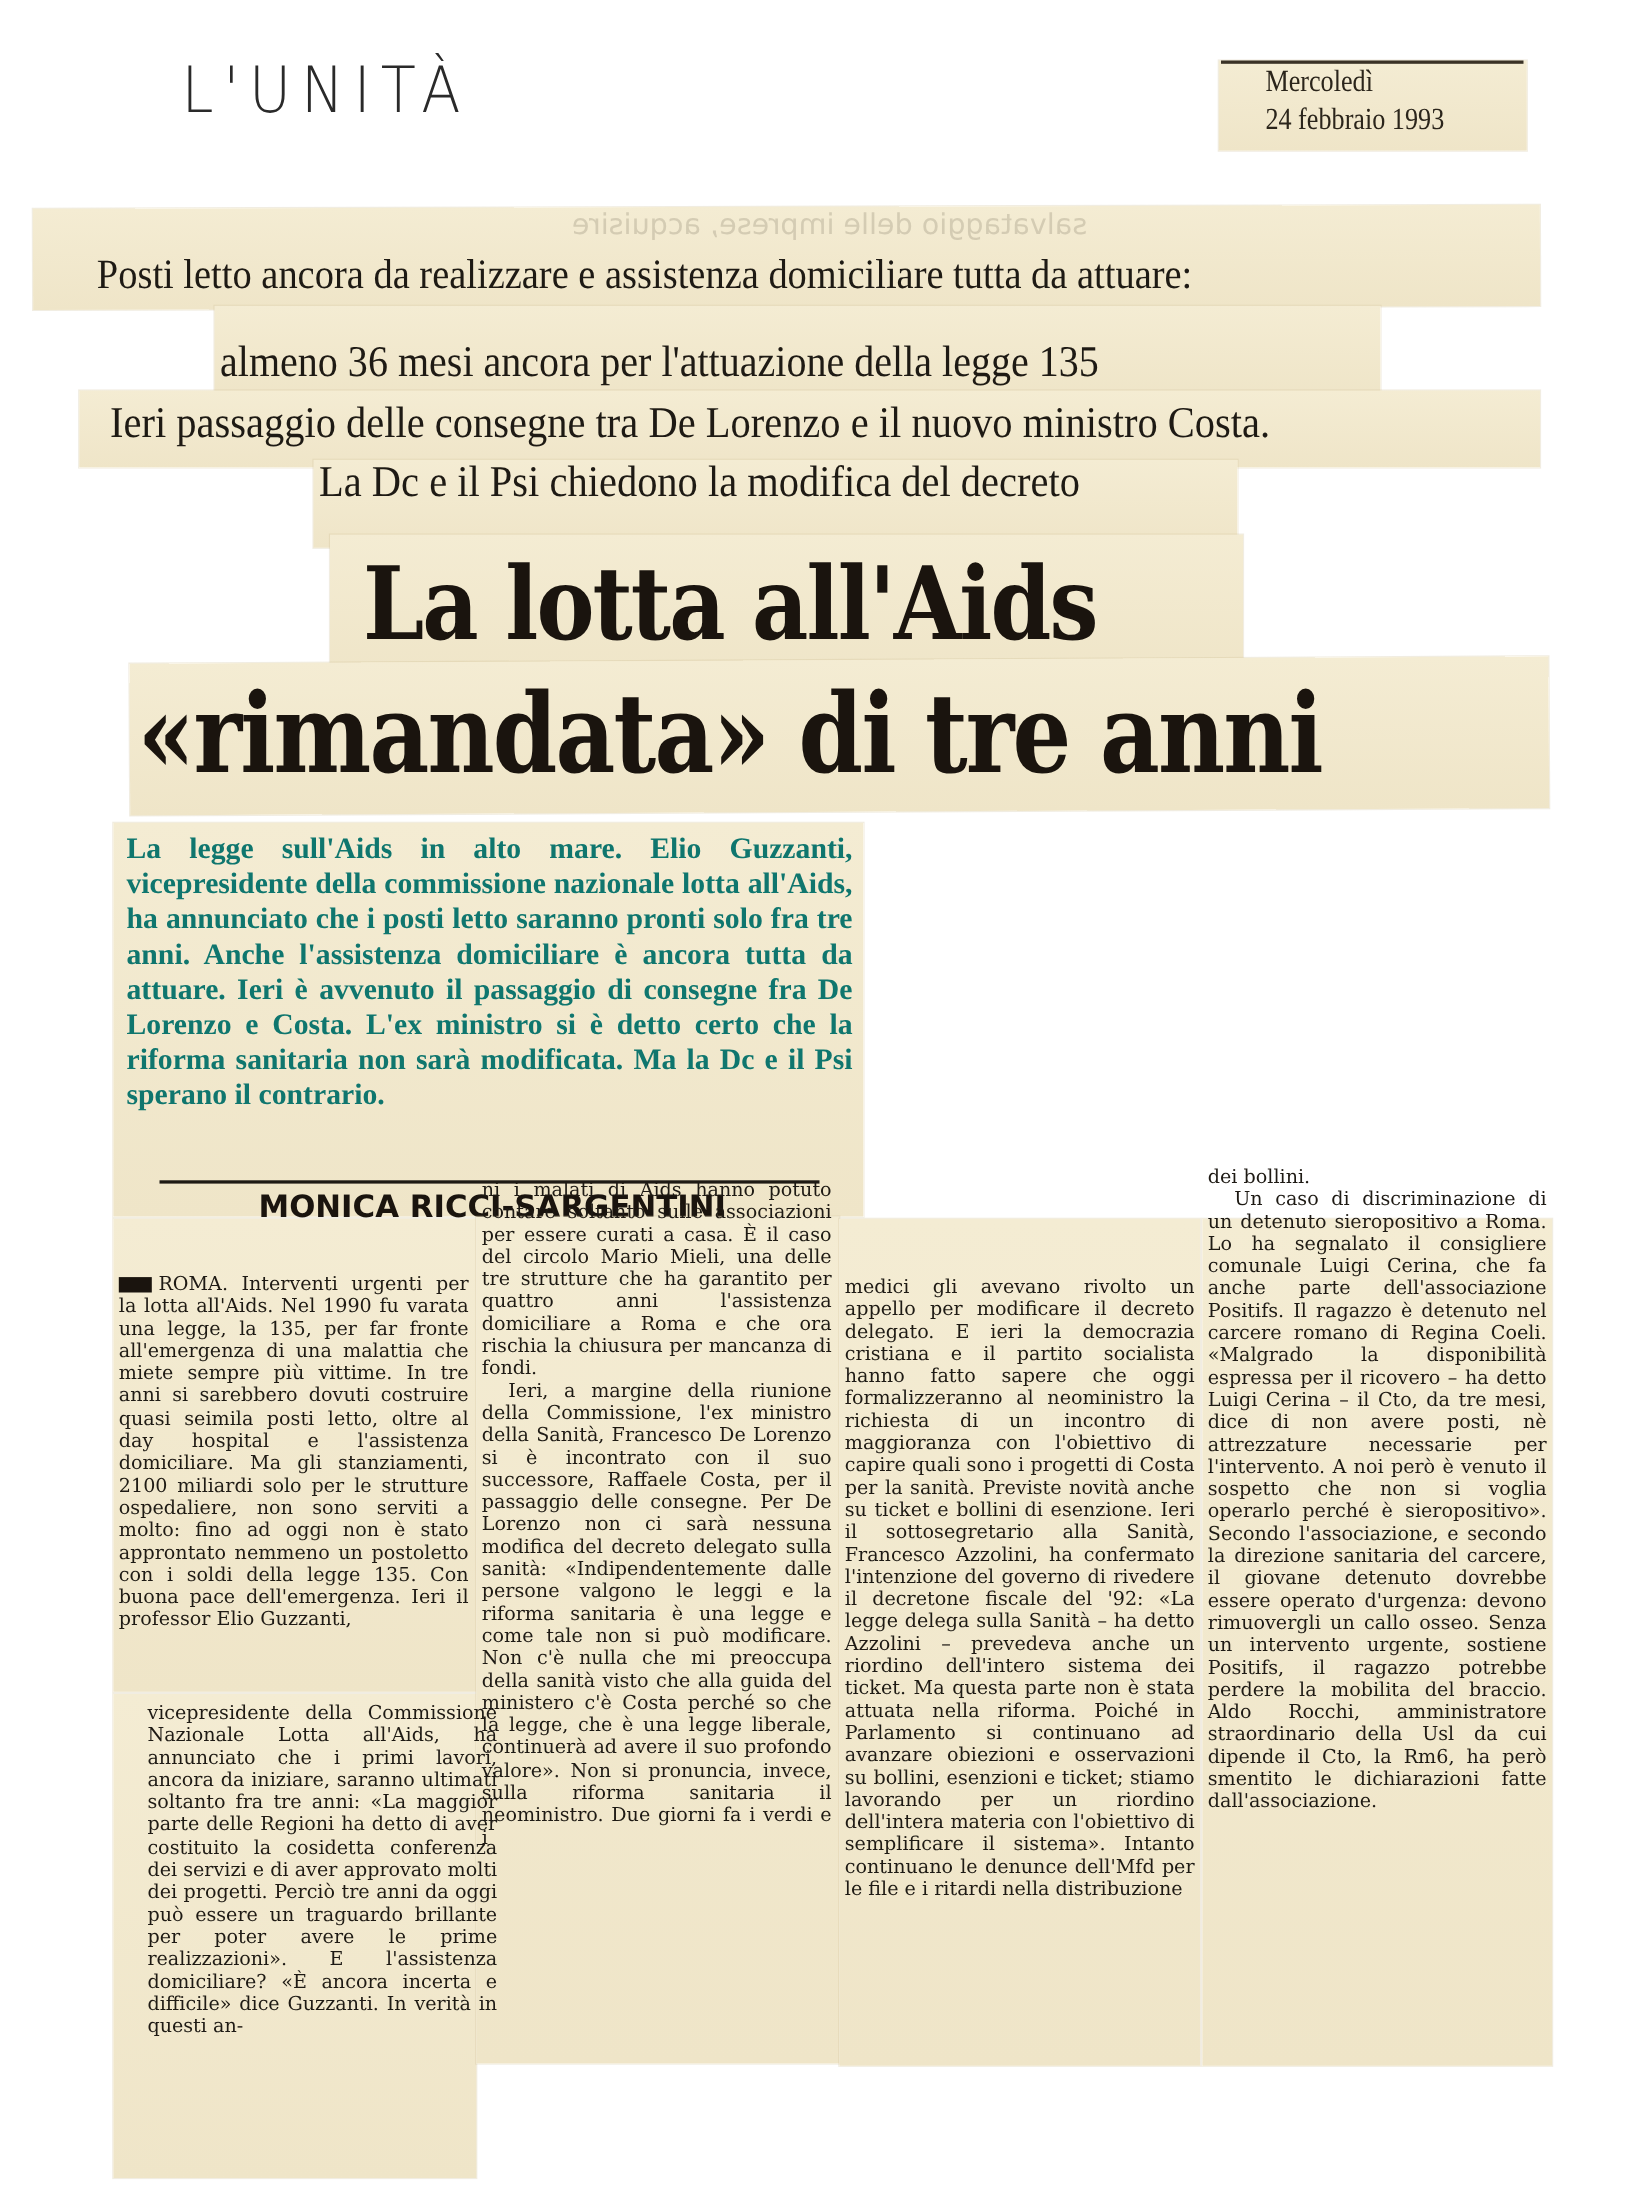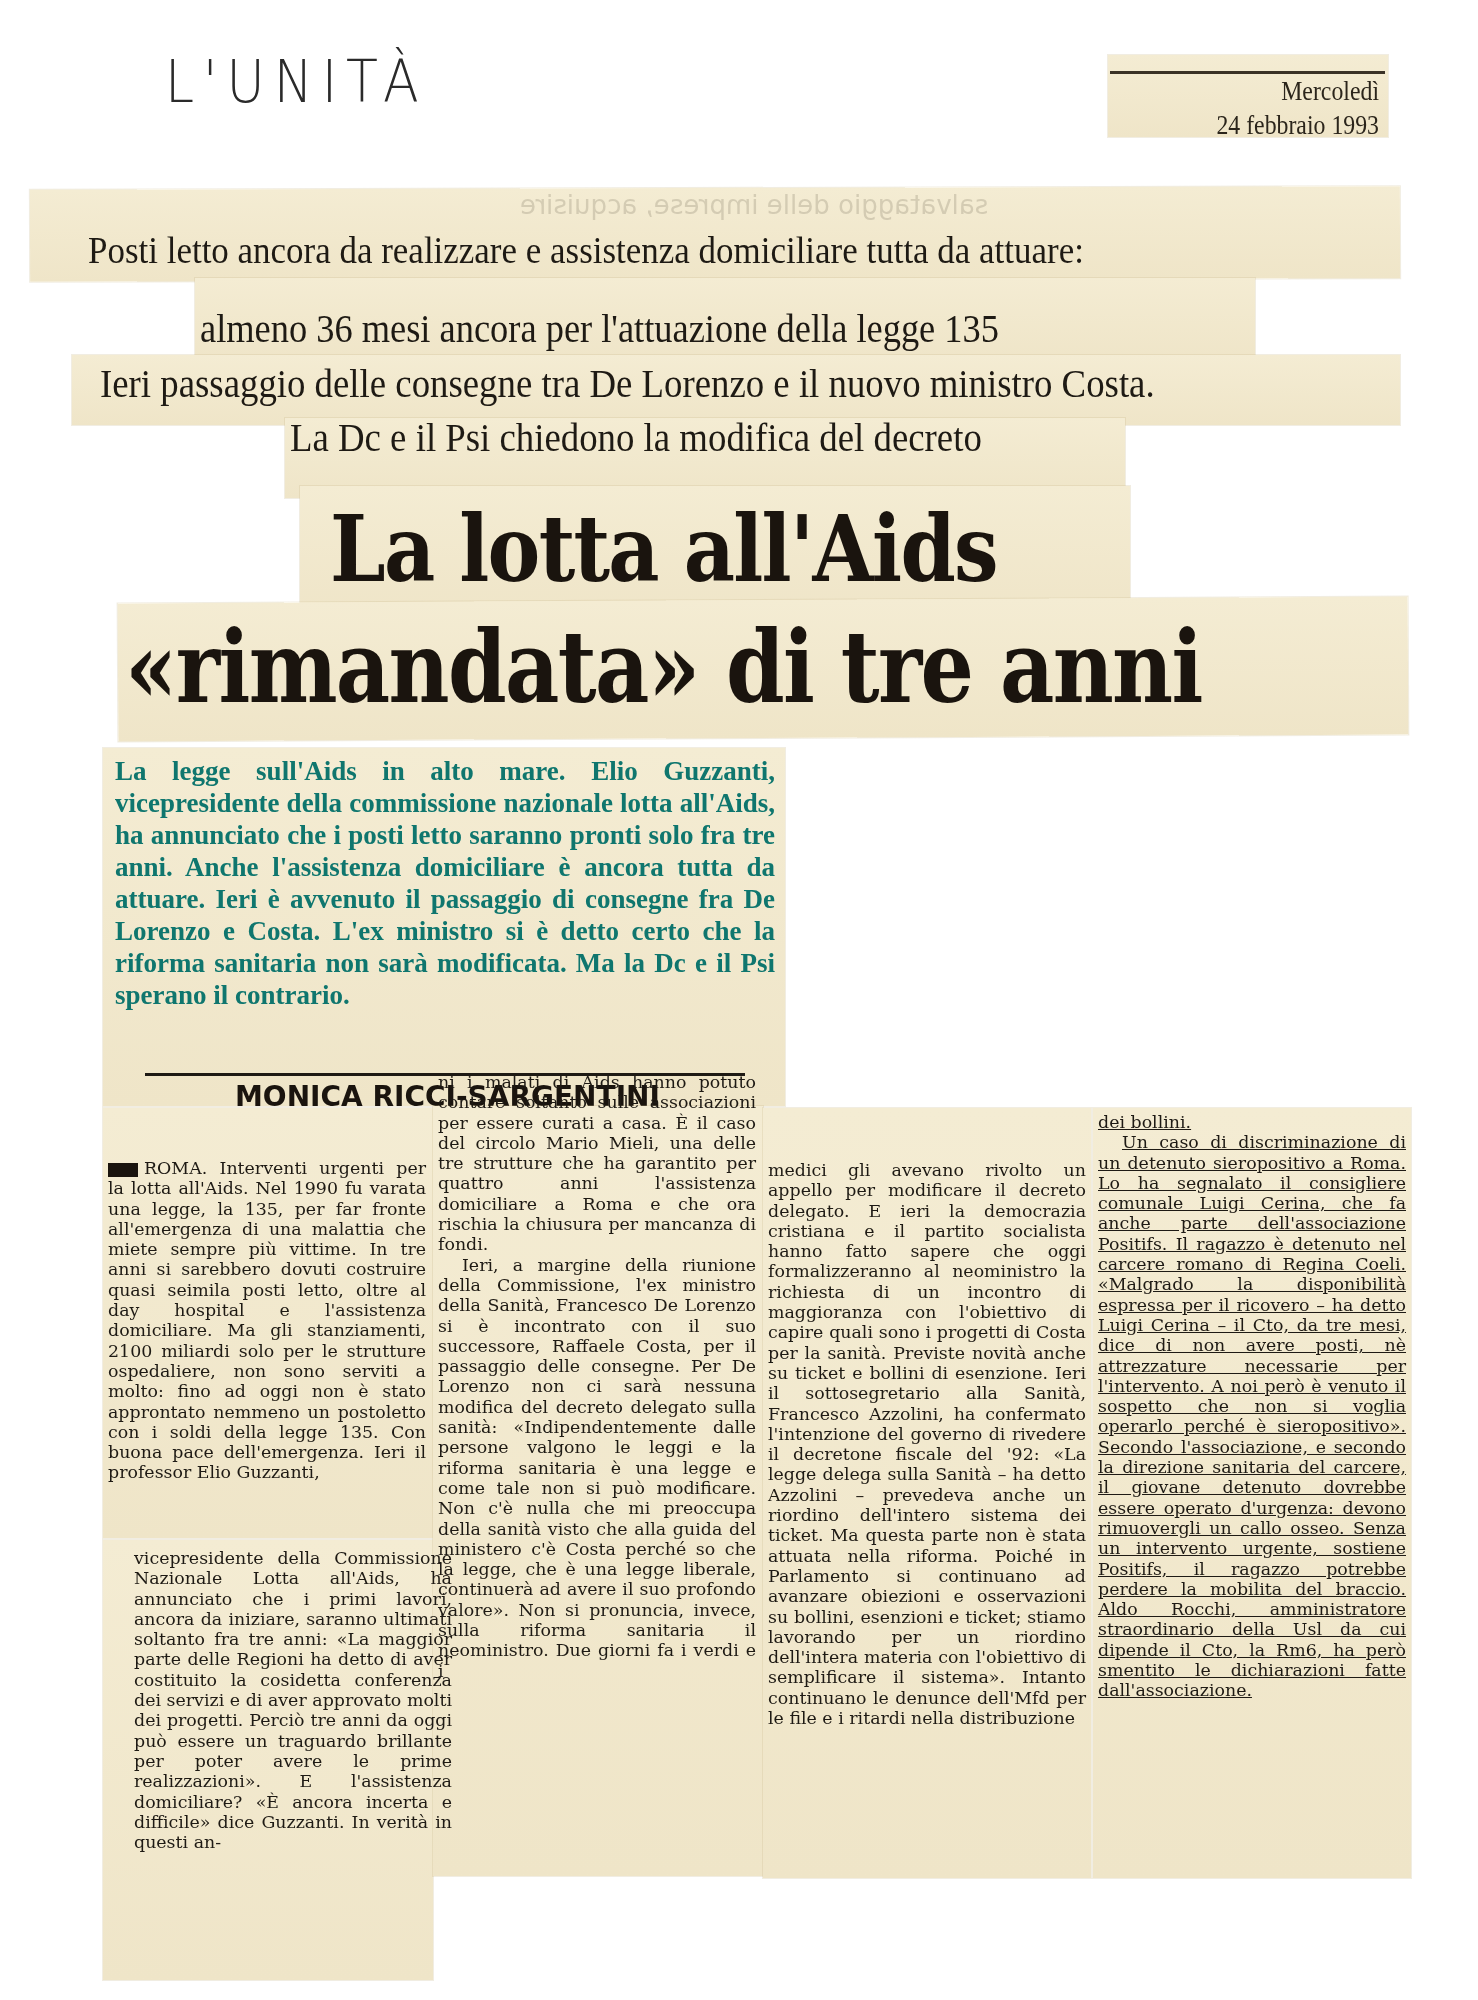--- a/index.html
+++ b/index.html
@@ -13,23 +13,23 @@
       background: linear-gradient(180deg, #f4ecd3 0%, #efe5c8 100%);
       box-shadow: 0 0 0 1px rgba(200,185,140,0.25);
     }
     .handwritten {
       position: absolute; left: 165px; top: 48px;
       font-family: "DejaVu Sans", sans-serif; font-weight: 200;
       font-size: 58px; letter-spacing: 10px; color: #2a2a2a;
       transform: scaleX(0.9); transform-origin: left;
     }
     .dateline {
-      position: absolute; left: 1110px; top: 71px; width: 275px; height: 80px;
+      position: absolute; left: 1110px; top: 55px; width: 275px; height: 80px;
       border-top: 3px solid #3a3226;
-      text-align: right; padding-right: 6px; box-sizing: border-box;
+      padding-right: 6px; box-sizing: border-box;
       font-family: "Liberation Serif", serif; font-size: 28px; line-height: 34px; color: #2b251b;
     }
     .dateline .line { display: block; transform: scaleX(0.85); transform-origin: right; }
     .kicker {
       position: absolute; font-family: "Liberation Serif", serif;
       color: #1e1a14; white-space: nowrap; transform-origin: left top;
     }
     .headline {
       position: absolute; font-family: "DejaVu Serif", serif; font-weight: bold;
       color: #1a140e; white-space: nowrap; transform-origin: left top; letter-spacing: -2px;
@@ -115,16 +115,16 @@
 
 <div class="col" style="left:438px; top:1072px;">
   <p>ni i malati di Aids hanno potuto contare soltanto sulle associazioni per essere curati a casa. È il caso del circolo Mario Mieli, una delle tre strutture che ha garantito per quattro anni l'assistenza domiciliare a Roma e che ora rischia la chiusura per mancanza di fondi.</p>
   <p class="indent">Ieri, a margine della riunione della Commissione, l'ex ministro della Sanità, Francesco De Lorenzo si è incontrato con il suo successore, Raffaele Costa, per il passaggio delle consegne. Per De Lorenzo non ci sarà nessuna modifica del decreto delegato sulla sanità: «Indipendentemente dalle persone valgono le leggi e la riforma sanitaria è una legge e come tale non si può modificare. Non c'è nulla che mi preoccupa della sanità visto che alla guida del ministero c'è Costa perché so che la legge, che è una legge liberale, continuerà ad avere il suo profondo valore». Non si pronuncia, invece, sulla riforma sanitaria il neoministro. Due giorni fa i verdi e i</p>
 </div>
 
 <div class="col" style="left:768px; top:1160px;">
   <p>medici gli avevano rivolto un appello per modificare il decreto delegato. E ieri la democrazia cristiana e il partito socialista hanno fatto sapere che oggi formalizzeranno al neoministro la richiesta di un incontro di maggioranza con l'obiettivo di capire quali sono i progetti di Costa per la sanità. Previste novità anche su ticket e bollini di esenzione. Ieri il sottosegretario alla Sanità, Francesco Azzolini, ha confermato l'intenzione del governo di rivedere il decretone fiscale del '92: «La legge delega sulla Sanità – ha detto Azzolini – prevedeva anche un riordino dell'intero sistema dei ticket. Ma questa parte non è stata attuata nella riforma. Poiché in Parlamento si continuano ad avanzare obiezioni e osservazioni su bollini, esenzioni e ticket; stiamo lavorando per un riordino dell'intera materia con l'obiettivo di semplificare il sistema». Intanto continuano le denunce dell'Mfd per le file e i ritardi nella distribuzione</p>
 </div>
 
-<div class="col" style="left:1098px; top:1112px; width:308px;text-decoration:underline;">
+<div class="col" style="left:1098px; top:1060px; width:308px;">
   <p>dei bollini.</p>
   <p class="indent">Un caso di discriminazione di un detenuto sieropositivo a Roma. Lo ha segnalato il consigliere comunale Luigi Cerina, che fa anche parte dell'associazione Positifs. Il ragazzo è detenuto nel carcere romano di Regina Coeli. «Malgrado la disponibilità espressa per il ricovero – ha detto Luigi Cerina – il Cto, da tre mesi, dice di non avere posti, nè attrezzature necessarie per l'intervento. A noi però è venuto il sospetto che non si voglia operarlo perché è sieropositivo». Secondo l'associazione, e secondo la direzione sanitaria del carcere, il giovane detenuto dovrebbe essere operato d'urgenza: devono rimuovergli un callo osseo. Senza un intervento urgente, sostiene Positifs, il ragazzo potrebbe perdere la mobilita del braccio. Aldo Rocchi, amministratore straordinario della Usl da cui dipende il Cto, la Rm6, ha però smentito le dichiarazioni fatte dall'associazione.</p>
 </div>
 
 </body></html>

